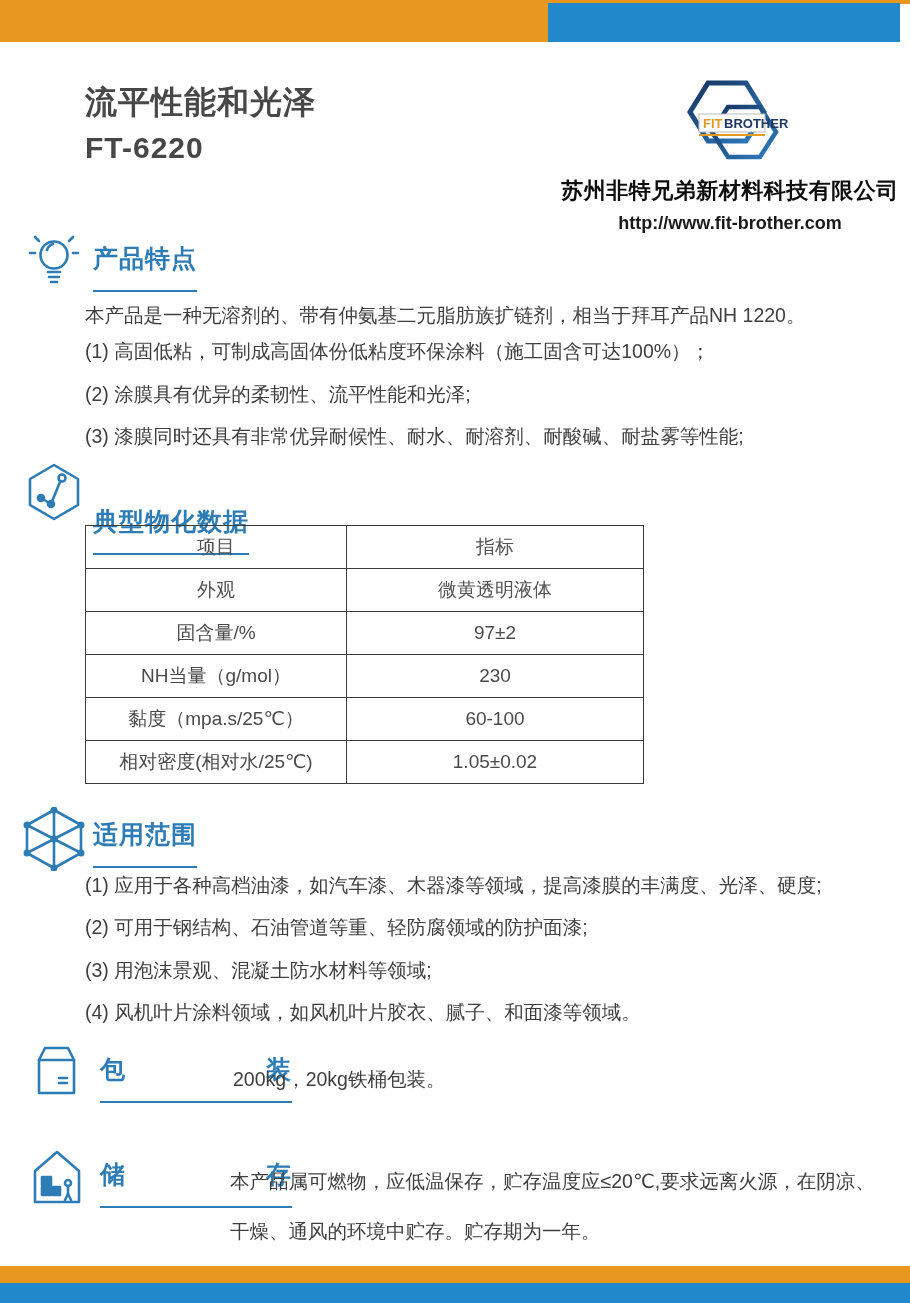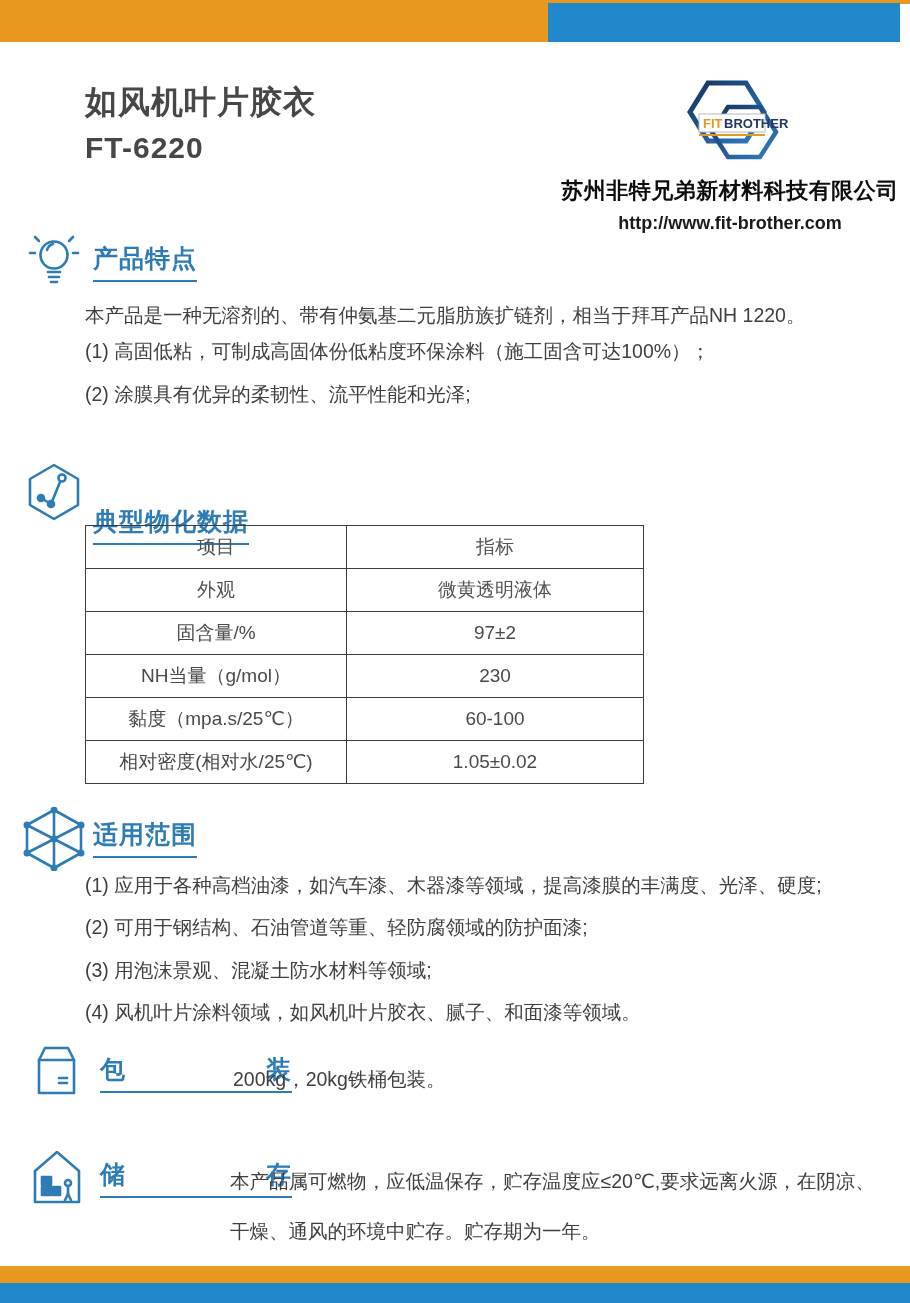--- a/index.html
+++ b/index.html
@@ -24,21 +24,21 @@
 
   .brand-col { position:absolute; left:552px; top:74px; width:356px; text-align:center; }
   .brand-logo { display:block; margin:0 auto; }
   .company-name { font-size:22px; font-weight:700; color:#0d0d0d; margin-top:2px; letter-spacing:0.5px; }
   .website { font-size:18px; color:#1a1a1a; margin-top:7px; font-weight:600; }
 
   
   .sec-icon { position:absolute; }
   .sec-title {
     position:absolute; font-size:25px; font-weight:700; color:#2E7CB5;
-    padding-bottom:5px; border-bottom:2px solid #2E7CB5; letter-spacing:1px;
+    padding-bottom:15px; border-bottom:2px solid #2E7CB5; letter-spacing:1px;
   }
   .sec-title.wide { width:192px; text-align:justify; text-align-last:justify; }
 
   
   .body-line { position:absolute; left:85px; width:800px; font-size:19.5px; color:#3f3f3f; white-space:nowrap; }
   .body-wrap { position:absolute; font-size:19.5px; color:#3f3f3f; }
 
   
   .data-table {
     position:absolute; left:85px; top:525px; width:558px;
@@ -58,21 +58,21 @@
 </head>
 <body>
 
 <div class="page">
 
   <div class="top-strip"></div>
   <div class="top-orange"></div>
   <div class="top-blue"></div>
 
   <div class="title-block">
-    <div class="product-title">如风机叶片胶衣</div>
+    <div class="product-title">流平性能和光泽</div>
     <div class="product-code">FT-6220</div>
   </div>
 
   <div class="brand-col">
     <svg class="brand-logo" width="128" height="100" viewBox="0 0 128 100">
       <defs>
         <linearGradient id="hexgrad" x1="0" y1="0" x2="1" y2="1">
           <stop offset="0" stop-color="#16335f"></stop>
           <stop offset="1" stop-color="#2f7ec2"></stop>
         </linearGradient>
@@ -99,20 +99,21 @@
       <line x1="47" y1="6" x2="43" y2="10"></line>
       <line x1="4" y1="22" x2="9" y2="22"></line>
       <line x1="52" y1="22" x2="47" y2="22"></line>
     </g>
   </svg>
   <div class="sec-title" style="left:93px; top:242px;">产品特点</div>
 
   <div class="body-line" style="top:302px;">本产品是一种无溶剂的、带有仲氨基二元脂肪族扩链剂，相当于拜耳产品NH 1220。</div>
   <div class="body-line" style="top:338px;">(1)  高固低粘，可制成高固体份低粘度环保涂料（施工固含可达100%）；</div>
   <div class="body-line" style="top:381px;">(2)  涂膜具有优异的柔韧性、流平性能和光泽;</div>
+  <div class="body-line" style="top:423px;">(3) 漆膜同时还具有非常优异耐候性、耐水、耐溶剂、耐酸碱、耐盐雾等性能;</div>
 
   <svg class="sec-icon" style="left:26px; top:462px;" width="56" height="60" viewBox="0 0 56 60">
     <g class="blue-stroke">
       <polygon points="28,3 52,17 52,43 28,57 4,43 4,17"></polygon>
       <polyline points="15,36 25,42 34,20"></polyline>
       <circle cx="15" cy="36" r="3" fill="#2E7CB5"></circle>
       <circle cx="25" cy="42" r="3" fill="#2E7CB5"></circle>
       <circle cx="36" cy="16" r="3.5"></circle>
     </g>
   </svg>

